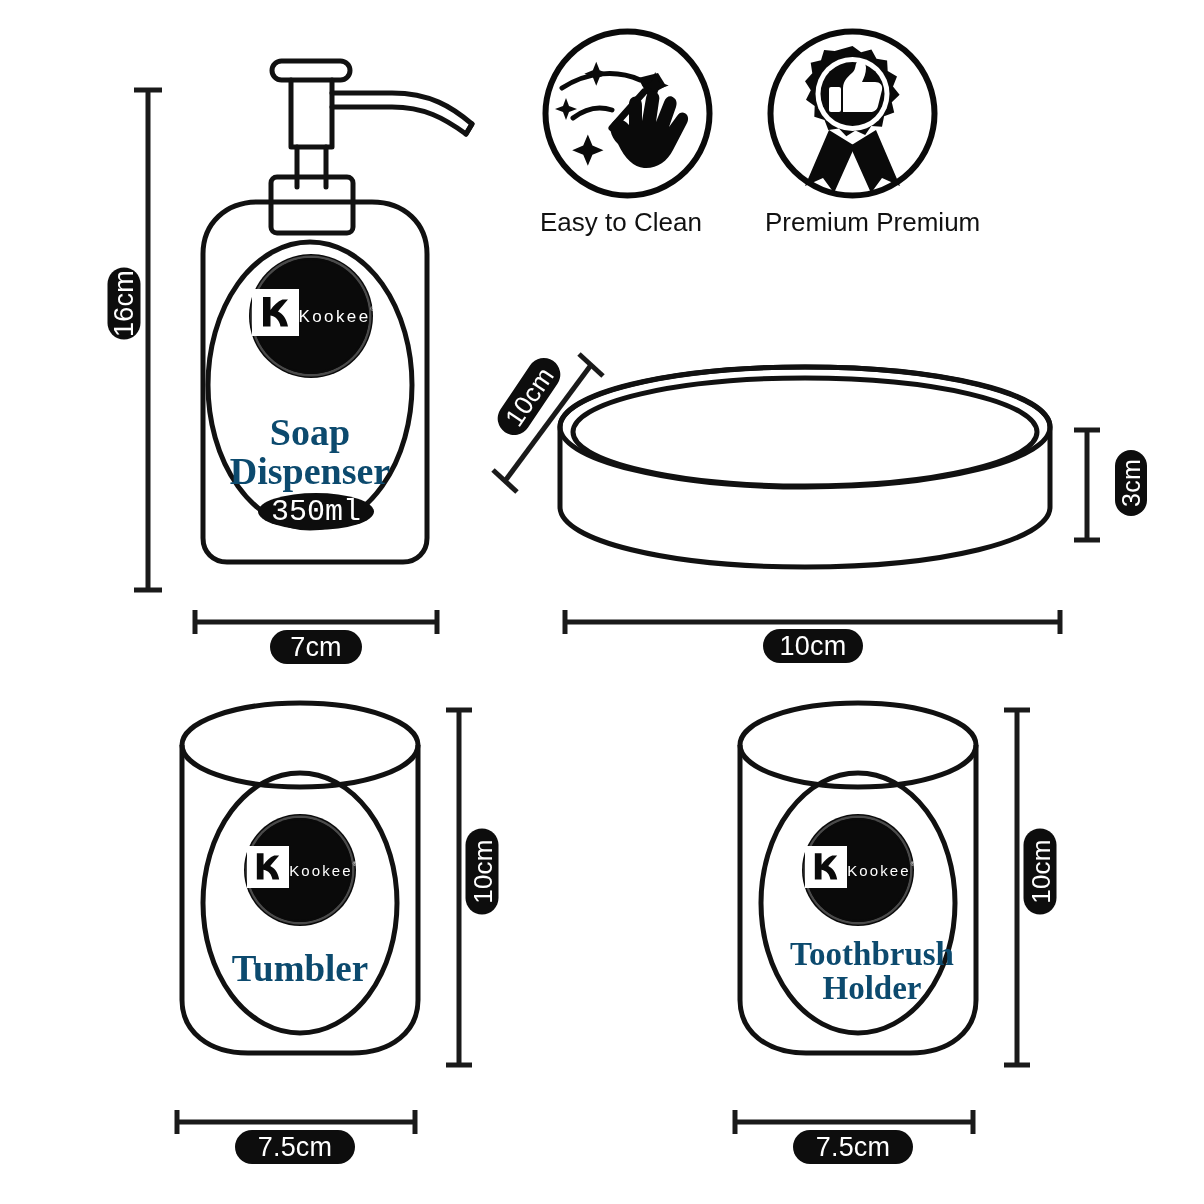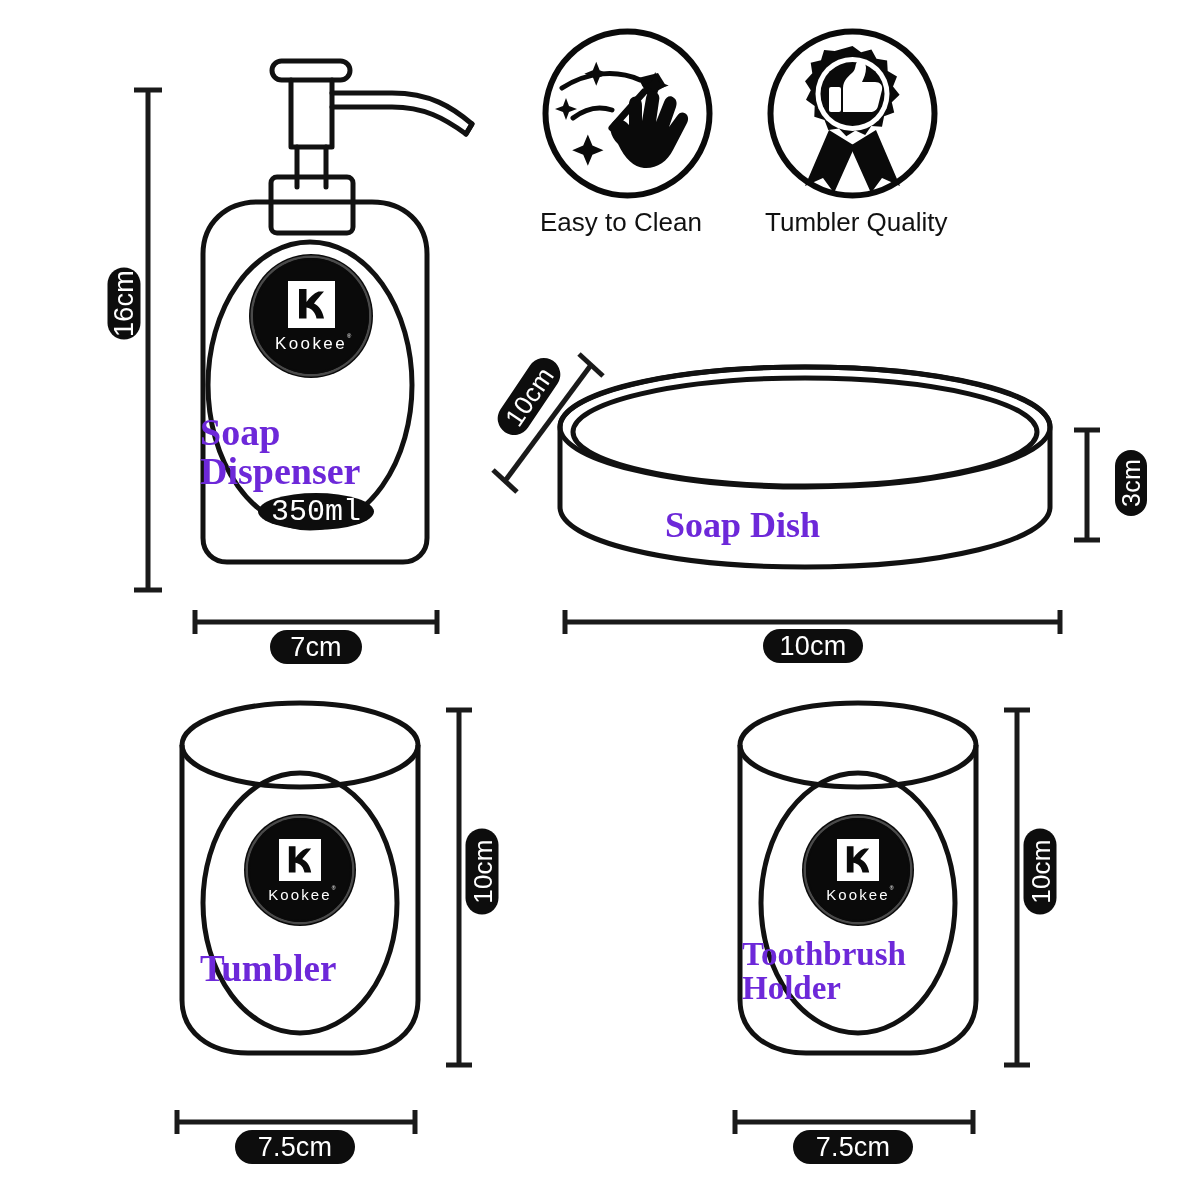--- a/index.html
+++ b/index.html
@@ -45,22 +45,22 @@
     color: #111111;
     margin-top: 6px;
     white-space: nowrap;
   }
 
   
   .serif-cap {
     position: absolute;
     font-family: "Liberation Serif", serif;
     font-weight: 700;
-    color: #6d28d9;
-    text-align: left;
+    color: #0c4a6e;
+    text-align: center;
     line-height: 1.02;
     white-space: pre-line;
   }
 
   
   .vol-badge {
     position: absolute;
     background: #0d0d0d;
     color: #ffffff;
     border-radius: 50%/50%;
@@ -72,21 +72,21 @@
     line-height: 1;
   }
 
   
   .logo-disc {
     position: absolute;
     border-radius: 50%;
     background: #0a0a0a;
     box-shadow: inset 0 0 0 2px #0a0a0a, 0 0 0 2.5px #4a4a4a, 0 0 0 4px #0a0a0a;
     display: flex;
-    flex-direction: column;
+    flex-direction: row;
     align-items: center;
     justify-content: center;
   }
   .logo-square {
     background: #ffffff;
     position: relative;
     display: block;
   }
   .logo-word {
     color: #ffffff;
@@ -206,37 +206,36 @@
                -10.2 -3.1 0.4 -10.7 -8.7 -6.3 4.8 -9.6 -5.8 -9 7.3 -7.9
                -1.6 -10.6 10.3 -2.4 3.1 -10.3 10.6 1.1 Z" fill="#0a0a0a"></path>
       <circle cx="87.5" cy="68" r="37" fill="#ffffff"></circle>
       <circle cx="87.5" cy="68" r="32" fill="#0a0a0a"></circle>
 
       <path d="M78 62 C78 54 84 50 88 46 C91 43 90 38 92 36 C96 33 101 36 101 42
                C101 47 99 52 97 56 L110 56 C115 56 118 59 117 64
                L113 80 C112 84 109 86 105 86 L78 86 Z" fill="#ffffff"></path>
       <rect x="64" y="61" width="12" height="25" rx="2" fill="#ffffff"></rect>
     </svg>
-    <div class="feature-label">Tumbler Quality</div>
+    <div class="feature-label">Premium Premium</div>
   </div>
 
 
   <svg class="abs" style="left:545px; top:360px;" width="520" height="220" viewBox="0 0 520 220">
     <g fill="none" stroke="#111111" stroke-width="5" stroke-linejoin="round">
 
       <path d="M15 67 C15 33 124 7 260 7 C396 7 505 33 505 67
                L505 147 C505 181 396 207 260 207 C124 207 15 181 15 147 Z"></path>
 
       <ellipse cx="260" cy="67" rx="245" ry="60"></ellipse>
 
       <ellipse cx="260" cy="72" rx="232" ry="54"></ellipse>
     </g>
   </svg>
 
-  <div class="serif-cap" style="left:665px; top:507px; width:280px; font-size:36px;">Soap Dish</div>
 
   <svg class="abs" style="left:488px; top:348px;" width="120" height="150" viewBox="0 0 120 150">
     <g stroke="#1a1a1a" stroke-width="5" stroke-linecap="butt">
       <line x1="17" y1="133" x2="103" y2="17"></line>
       <line x1="5" y1="122" x2="29" y2="144"></line>
       <line x1="91" y1="6" x2="115" y2="28"></line>
     </g>
   </svg>
   <div class="dim-pill" style="left:486px; top:380px; width:86px; height:33px; font-size:26px;
        transform: rotate(-56deg);">10cm</div>

